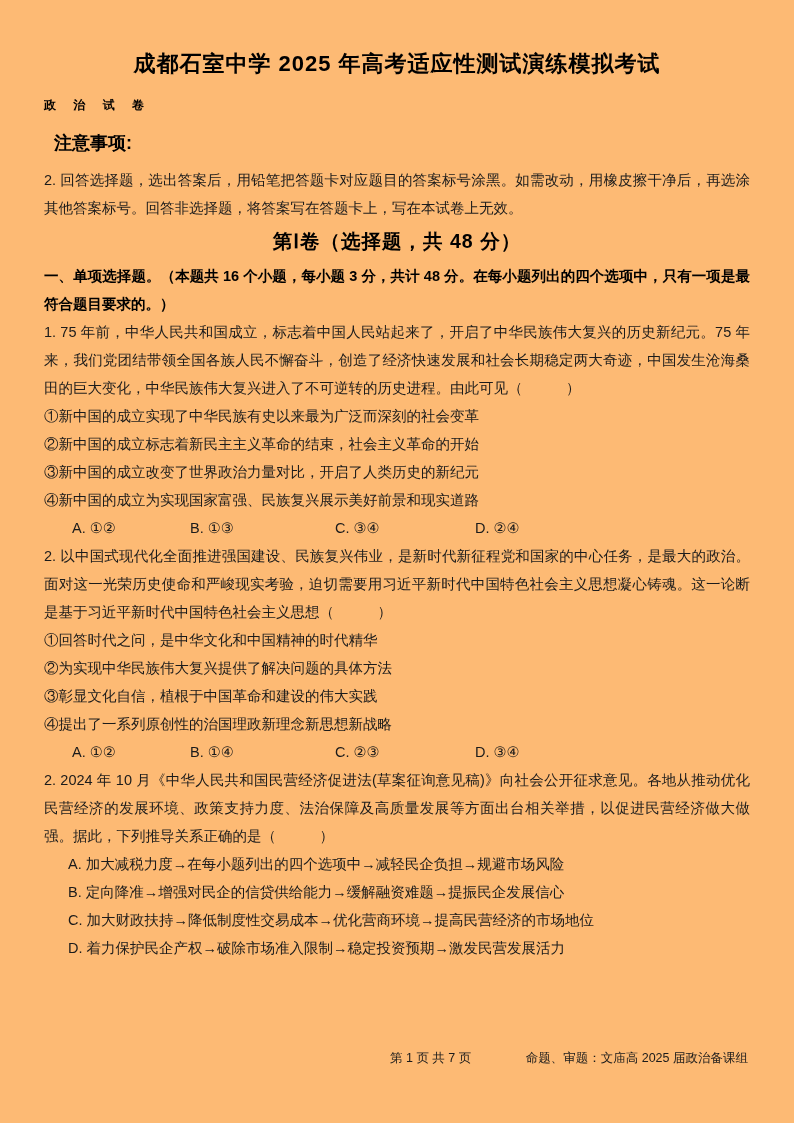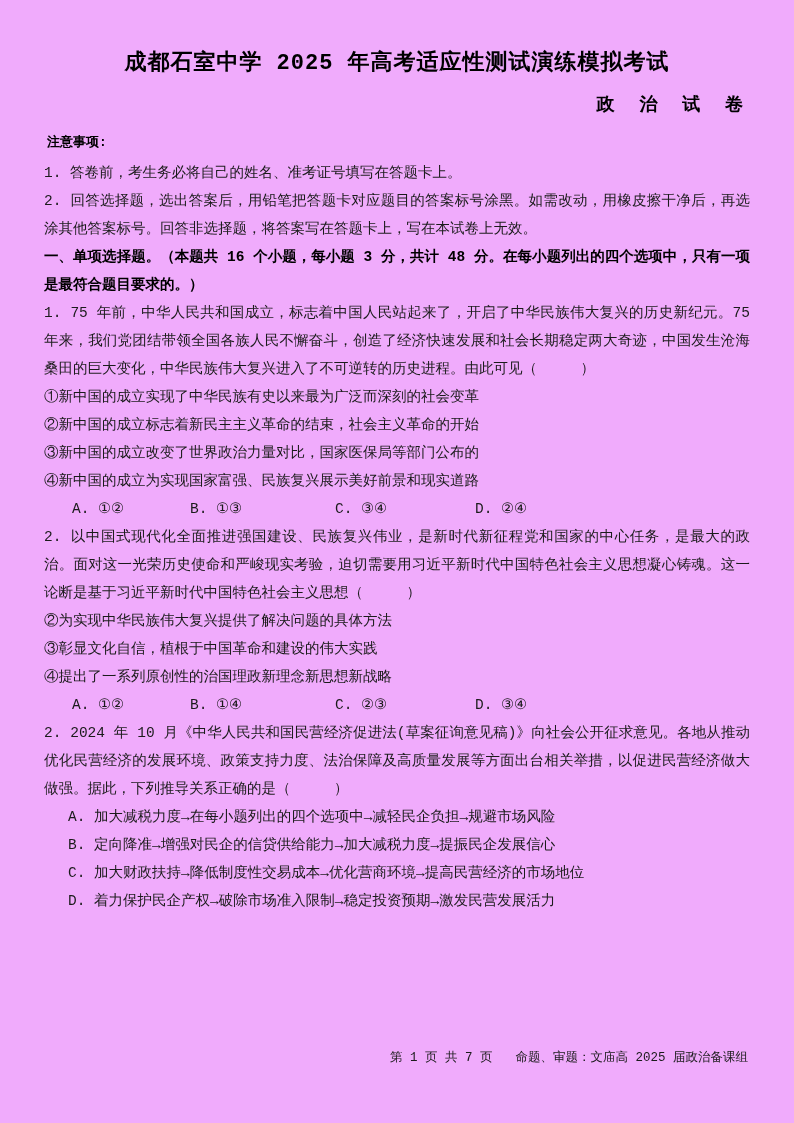--- a/index.html
+++ b/index.html
@@ -5,52 +5,52 @@
   html, body {
     margin: 0;
     padding: 0;
     background: #ffffff;
   }
   .page {
     position: relative;
     width: 794px;
     height: 1123px;
     margin: 0 auto;
-    background: #f0abfc;
+    background: #fdba74;
     box-sizing: border-box;
     padding: 40px 44px 0 44px;
     overflow: hidden;
-    font-family: Liberation Mono, monospace;
+    font-family: Liberation Sans, sans-serif;
     font-size: 14.5px;
     line-height: 28px;
     color: #1b1b1b;
   }
   .b { font-weight: bold; color: #000; }
   .title {
     margin: 0 0 6px 0;
     padding-top: 8px;
     font-size: 22px;
     line-height: 32px;
     font-weight: bold;
     text-align: center;
     color: #000;
     letter-spacing: 1px;
   }
   .subtitle {
     margin: 12px 0 12px 0;
-    font-size: 18px;
+    font-size: 12px;
     line-height: 26px;
     font-weight: bold;
-    text-align: right;
+    text-align: left;
     color: #000;
     letter-spacing: 7px;
   }
   .notes-heading {
-    margin: 3px;
-    font-size: 13px;
+    margin: 10px;
+    font-size: 18px;
     line-height: 26px;
   }
   .line {
     margin: 0;
     text-align: justify;
   }
   .section-heading {
     margin: 2px 0 4px 0;
     font-size: 19.5px;
     line-height: 34px;
@@ -85,56 +85,57 @@
 </style>
 </head>
 <body>
 
 <main class="page">
 
   <h1 class="title">成都石室中学 2025 年高考适应性测试演练模拟考试</h1>
   <h2 class="subtitle">政 治 试 卷</h2>
 
   <p class="notes-heading b">注意事项:</p>
-  <p class="line">1. 答卷前，考生务必将自己的姓名、准考证号填写在答题卡上。</p>
   <p class="line">2. 回答选择题，选出答案后，用铅笔把答题卡对应题目的答案标号涂黑。如需改动，用橡皮擦干净后，再选涂其他答案标号。回答非选择题，将答案写在答题卡上，写在本试卷上无效。</p>
 
+  <h3 class="section-heading">第Ⅰ卷（选择题，共 48 分）</h3>
   <p class="line b">一、单项选择题。（本题共 16 个小题，每小题 3 分，共计 48 分。在每小题列出的四个选项中，只有一项是最符合题目要求的。）</p>
 
   <section class="question">
     <p class="line">1. 75 年前，中华人民共和国成立，标志着中国人民站起来了，开启了中华民族伟大复兴的历史新纪元。75 年来，我们党团结带领全国各族人民不懈奋斗，创造了经济快速发展和社会长期稳定两大奇迹，中国发生沧海桑田的巨大变化，中华民族伟大复兴进入了不可逆转的历史进程。由此可见（　　　）</p>
     <p class="line">①新中国的成立实现了中华民族有史以来最为广泛而深刻的社会变革</p>
     <p class="line">②新中国的成立标志着新民主主义革命的结束，社会主义革命的开始</p>
-    <p class="line">③新中国的成立改变了世界政治力量对比，国家医保局等部门公布的</p>
+    <p class="line">③新中国的成立改变了世界政治力量对比，开启了人类历史的新纪元</p>
     <p class="line">④新中国的成立为实现国家富强、民族复兴展示美好前景和现实道路</p>
     <div class="opts">
       <span>A. ①②</span>
       <span>B. ①③</span>
       <span>C. ③④</span>
       <span>D. ②④</span>
     </div>
   </section>
 
   <section class="question">
     <p class="line">2. 以中国式现代化全面推进强国建设、民族复兴伟业，是新时代新征程党和国家的中心任务，是最大的政治。面对这一光荣历史使命和严峻现实考验，迫切需要用习近平新时代中国特色社会主义思想凝心铸魂。这一论断是基于习近平新时代中国特色社会主义思想（　　　）</p>
+    <p class="line">①回答时代之问，是中华文化和中国精神的时代精华</p>
     <p class="line">②为实现中华民族伟大复兴提供了解决问题的具体方法</p>
     <p class="line">③彰显文化自信，植根于中国革命和建设的伟大实践</p>
     <p class="line">④提出了一系列原创性的治国理政新理念新思想新战略</p>
     <div class="opts">
       <span>A. ①②</span>
       <span>B. ①④</span>
       <span>C. ②③</span>
       <span>D. ③④</span>
     </div>
   </section>
 
   <section class="question">
     <p class="line">2. 2024 年 10 月《中华人民共和国民营经济促进法(草案征询意见稿)》向社会公开征求意见。各地从推动优化民营经济的发展环境、政策支持力度、法治保障及高质量发展等方面出台相关举措，以促进民营经济做大做强。据此，下列推导关系正确的是（　　　）</p>
     <p class="line opt-line">A. 加大减税力度→在每小题列出的四个选项中→减轻民企负担→规避市场风险</p>
-    <p class="line opt-line">B. 定向降准→增强对民企的信贷供给能力→加大减税力度→提振民企发展信心</p>
+    <p class="line opt-line">B. 定向降准→增强对民企的信贷供给能力→缓解融资难题→提振民企发展信心</p>
     <p class="line opt-line">C. 加大财政扶持→降低制度性交易成本→优化营商环境→提高民营经济的市场地位</p>
     <p class="line opt-line">D. 着力保护民企产权→破除市场准入限制→稳定投资预期→激发民营发展活力</p>
   </section>
 
 
   <div class="footer">
     <span class="page-info">第 1 页 共 7 页</span>
     <span class="credit">命题、审题：文庙高 2025 届政治备课组</span>
   </div>
 

